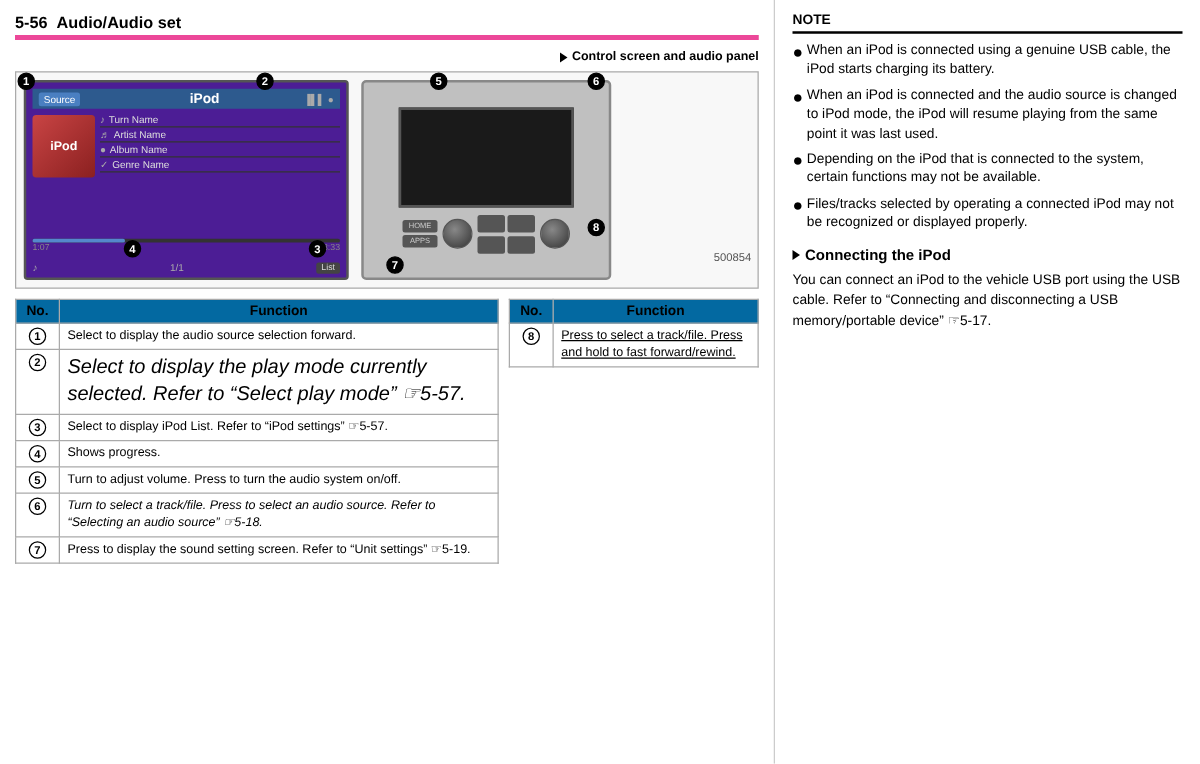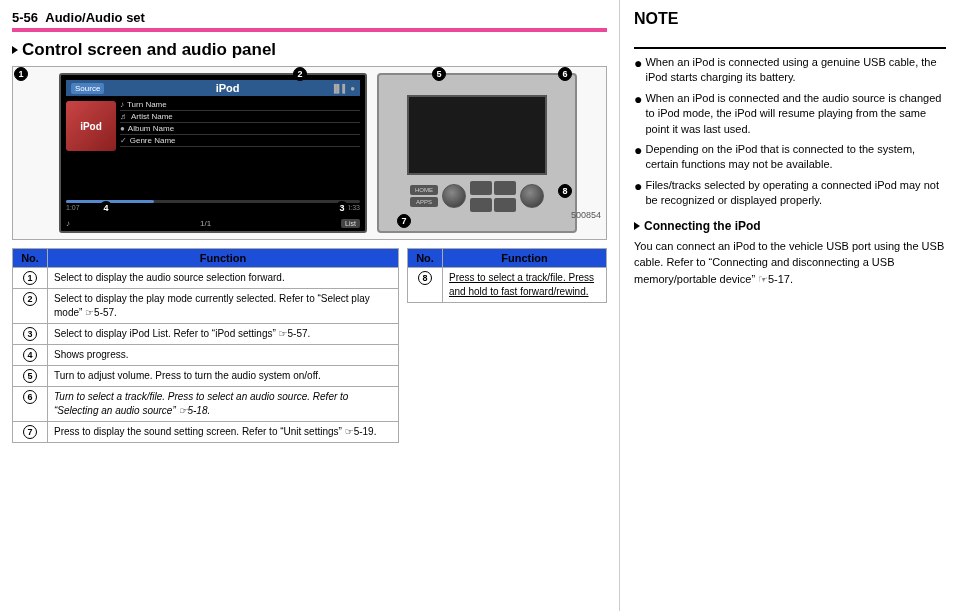--- a/index.html
+++ b/index.html
@@ -28,26 +28,27 @@
     
     .page-header {
       font-size: 13px;
       font-weight: bold;
       border-bottom: 4px solid #ec4899;
       padding-bottom: 3px;
       margin-bottom: 8px;
     }
 
     .section-title {
-      font-size: 17px;
+      font-size: 10px;
       font-weight: bold;
       margin-bottom: 6px;
       display: flex;
       align-items: center;
       gap: 4px;
+      justify-content: flex-end;
     }
 
     .triangle {
       width: 0;
       height: 0;
       border-left: 6px solid #000;
       border-top: 4px solid transparent;
       border-bottom: 4px solid transparent;
       display: inline-block;
     }
@@ -57,28 +58,27 @@
       border: 1px solid #aaa;
       padding: 6px;
       margin-bottom: 8px;
       display: flex;
       gap: 10px;
       background: #f8f8f8;
       position: relative;
     }
 
     .screen-mockup {
-      width: 308px;
+      width: 260px;
       height: 160px;
-      background: #000000;
+      background: #4c1d95;
       border: 2px solid #555;
       border-radius: 3px;
       position: relative;
       overflow: hidden;
-      margin-left: 40px;
     }
 
     .screen-inner {
       padding: 5px;
       height: 100%;
     }
 
     .source-bar {
       background: #2d5a8e;
       color: #fff;
@@ -268,21 +268,21 @@
     }
 
     
     .func-table {
       width: 100%;
       border-collapse: collapse;
       font-size: 11px;
     }
 
     .func-table th {
-      background: #1d4ed8;
+      background: #0369a1;
       border: 1px solid #aaa;
       padding: 3px 6px;
       text-align: center;
       font-weight: bold;
     }
 
     .func-table td {
       border: 1px solid #aaa;
       padding: 3px 6px;
       vertical-align: top;
@@ -313,24 +313,24 @@
     .table-left {
       flex: 1;
     }
 
     .table-right {
       width: 200px;
     }
 
     
     .note-title {
-      font-size: 16px;
+      font-size: 11px;
       font-weight: bold;
       border-bottom: 2px solid #000;
-      padding-bottom: 19px;
+      padding-bottom: 3px;
       margin-bottom: 6px;
     }
 
     .note-section {
       margin-bottom: 10px;
     }
 
     .note-item {
       margin-bottom: 5px;
       font-size: 11px;
@@ -498,21 +498,21 @@
             <th>Function</th>
           </tr>
         </thead>
         <tbody id="left-table-body">
         <tr>
               <td class="no-cell"><span class="circle-num">1</span></td>
               <td style="font-size: 10px; line-height: 1.4;">Select to display the audio source selection forward.</td>
             </tr>
             <tr>
               <td class="no-cell"><span class="circle-num">2</span></td>
-              <td style="font-size: 10px; line-height: 1.4;">Select to display the play mode currently selected. Refer to “Select play mode” ☞5-57.</td>
+              <td style="font-size: 16px; line-height: 1.4; font-style: italic;">Select to display the play mode currently selected. Refer to “Select play mode” ☞5-57.</td>
             </tr>
             <tr>
               <td class="no-cell"><span class="circle-num">3</span></td>
               <td style="font-size: 10px; line-height: 1.4;">Select to display iPod List. Refer to “iPod settings” ☞5-57.</td>
             </tr>
             <tr>
               <td class="no-cell"><span class="circle-num">4</span></td>
               <td style="font-size: 10px; line-height: 1.4;">Shows progress.</td>
             </tr>
             <tr>

